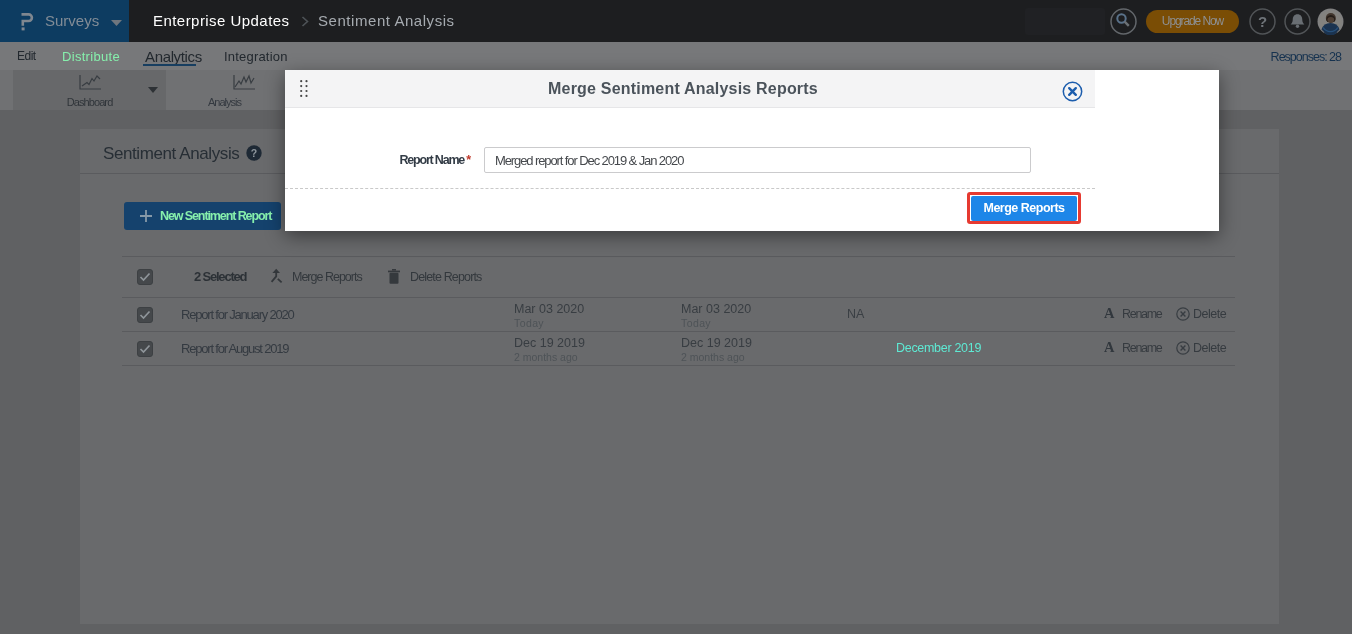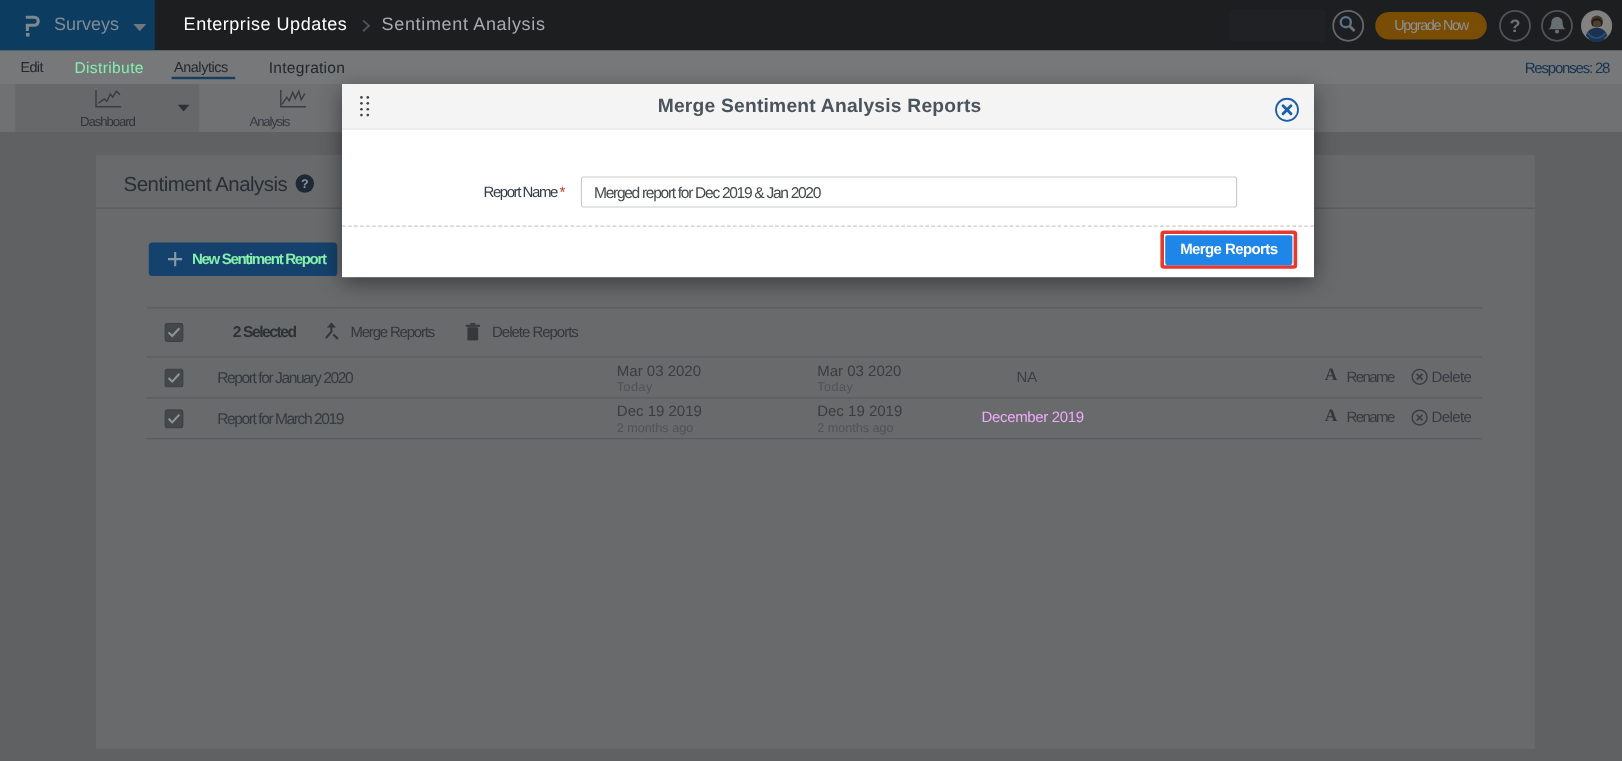--- a/index.html
+++ b/index.html
@@ -44,21 +44,21 @@
  <path d="M13.8 7 a4.8 4.8 0 0 1 4.6 5 l-1 1.8 h-7.2 l-1-1.8 a4.8 4.8 0 0 1 4.6-5 Z" fill="#241d18"></path>
  <ellipse cx="13.8" cy="11.8" rx="3.4" ry="2.8" fill="#4e3f35"></ellipse>
  <path d="M4.5 21.5 a9.5 9.5 0 0 1 18 0 l-3 3 h-12 Z" fill="#1b3350"></path>
  <path d="M7 24.2 a8 8 0 0 0 13 0 l-1.5-4.5 h-10 Z" fill="#1b3350"></path>
  <path d="M6.2 19.5 a8.5 8.5 0 0 0 14.6 0" fill="none" stroke="#27517c" stroke-width="1.4"></path>
 </svg>
 
 <div class="abs" style="left:0;top:42px;width:1352px;height:28px;background:#77787a"></div>
 <div class="abs" style="left:17px;top:49px;font-size:12px;line-height:15px;color:#22282e;letter-spacing:-0.5px">Edit</div>
 <div class="abs" style="left:62px;top:49px;font-size:13px;line-height:15px;color:#86efac;letter-spacing:0.3px">Distribute</div>
-<div class="abs" style="left:145px;top:49px;font-size:12px;line-height:15px;color:#22282e;letter-spacing:-0.35px">Analytics</div>
+<div class="abs" style="left:145px;top:49px;font-size:15px;line-height:15px;color:#22282e;letter-spacing:-0.35px">Analytics</div>
 <div class="abs" style="left:143px;top:64px;width:53px;height:2px;background:#173e60"></div>
 <div class="abs" style="left:224px;top:49px;font-size:13px;line-height:15px;color:#22282e;letter-spacing:0.2px">Integration</div>
 <div class="abs" style="right:11px;top:50px;font-size:12.5px;line-height:14px;color:#16324f;letter-spacing:-1px">Responses: 28</div>
 
 <div class="abs" style="left:0;top:70px;width:1352px;height:40px;background:#707173"></div>
 <div class="abs" style="left:13px;top:70px;width:153px;height:40px;background:#67686a"></div>
 <svg class="abs" style="left:78px;top:74px" width="24" height="17" viewBox="0 0 24 17">
  <path d="M2 1 V15 H23" fill="none" stroke="#383d42" stroke-width="1.2"></path>
  <path d="M4 12 L9 8.5 L11 10.5 L14 4.5 L16 7 L19 2 L22 5" fill="none" stroke="#383d42" stroke-width="1.2"></path>
 </svg>
@@ -123,53 +123,53 @@
 <svg class="abs" style="left:1176px;top:307px" width="14" height="14" viewBox="0 0 14 14">
  <circle cx="7" cy="7" r="6.2" fill="none" stroke="#383d42" stroke-width="1.2"></circle>
  <path d="M4.6 4.6 L9.4 9.4 M9.4 4.6 L4.6 9.4" stroke="#383d42" stroke-width="1.4"></path>
 </svg>
 <div class="abs" style="left:1193px;top:308px;font-size:12.5px;line-height:13px;color:#363b40;letter-spacing:-0.5px">Delete</div>
 
 <svg class="abs" style="left:137px;top:341px" width="16" height="16" viewBox="0 0 16 16">
  <rect x="0.5" y="0.5" width="15" height="15" rx="2.5" fill="#45484b" stroke="#3d4043"></rect>
  <path d="M3.5 8 L6.5 11 L12.5 4.5" fill="none" stroke="#8f959a" stroke-width="1.7"></path>
 </svg>
-<div class="abs" style="left:181px;top:342px;font-size:13px;line-height:14px;color:#343a41;letter-spacing:-1.2px">Report for March 2019</div>
+<div class="abs" style="left:181px;top:342px;font-size:13px;line-height:14px;color:#343a41;letter-spacing:-1.2px">Report for August 2019</div>
 <div class="abs" style="left:514px;top:337px;font-size:12.5px;line-height:13px;color:#383d42">Dec 19 2019</div>
 <div class="abs" style="left:514px;top:352px;font-size:10.5px;line-height:11px;color:#4e5357">2 months ago</div>
 <div class="abs" style="left:681px;top:337px;font-size:12.5px;line-height:13px;color:#383d42">Dec 19 2019</div>
 <div class="abs" style="left:681px;top:352px;font-size:10.5px;line-height:11px;color:#4e5357">2 months ago</div>
-<div class="abs" style="left:818px;top:342px;font-size:12.5px;line-height:13px;color:#f0abfc;letter-spacing:-0.3px">December 2019</div>
+<div class="abs" style="left:896px;top:342px;font-size:12.5px;line-height:13px;color:#5eead4;letter-spacing:-0.3px">December 2019</div>
 <div class="abs" style="left:1104px;top:340px;font-size:14.5px;line-height:15px;font-weight:bold;color:#31373d;font-family:'Liberation Serif',serif">A</div>
 <div class="abs" style="left:1122px;top:342px;font-size:12.5px;line-height:13px;color:#363b40;letter-spacing:-1.3px">Rename</div>
 <svg class="abs" style="left:1176px;top:341px" width="14" height="14" viewBox="0 0 14 14">
  <circle cx="7" cy="7" r="6.2" fill="none" stroke="#383d42" stroke-width="1.2"></circle>
  <path d="M4.6 4.6 L9.4 9.4 M9.4 4.6 L4.6 9.4" stroke="#383d42" stroke-width="1.4"></path>
 </svg>
 <div class="abs" style="left:1193px;top:342px;font-size:12.5px;line-height:13px;color:#363b40;letter-spacing:-0.5px">Delete</div>
 
-<div class="abs" style="left:285px;top:70px;width:810px;height:161px;background:#fff;box-shadow:0 5px 18px rgba(0,0,0,0.45)">
+<div class="abs" style="left:285px;top:70px;width:934px;height:161px;background:#fff;box-shadow:0 5px 18px rgba(0,0,0,0.45)">
  <div class="abs" style="left:0;top:0;width:810px;height:38px;background:#f4f4f5;border-bottom:1px solid #e6e6e8"></div>
  <svg class="abs" style="left:13.6px;top:8.5px" width="10" height="19" viewBox="0 0 10 19">
   <g fill="#454545">
    <circle cx="2.2" cy="2.2" r="1.1"></circle>
         <circle cx="7.5" cy="2.2" r="1.1"></circle>
    <circle cx="2.2" cy="7.1" r="1.1"></circle>
         <circle cx="7.5" cy="7.1" r="1.1"></circle>
    <circle cx="2.2" cy="12" r="1.1"></circle>
         <circle cx="7.5" cy="12" r="1.1"></circle>
    <circle cx="2.2" cy="16.9" r="1.1"></circle>
         <circle cx="7.5" cy="16.9" r="1.1"></circle>
   </g>
  </svg>
  <div class="abs" style="left:-7px;top:9.5px;width:810px;text-align:center;font-size:16px;font-weight:bold;color:#4b535b;letter-spacing:0.2px">Merge Sentiment Analysis Reports</div>
  <svg class="abs" style="left:777px;top:11px" width="21" height="21" viewBox="0 0 21 21">
   <circle cx="10.5" cy="10.5" r="9.2" fill="none" stroke="#1c5dad" stroke-width="1.5"></circle>
   <path d="M7.2 7.2 L13.8 13.8 M13.8 7.2 L7.2 13.8" stroke="#1c5dad" stroke-width="2.4" stroke-linecap="round"></path>
  </svg>
- <div class="abs" style="left:15px;top:83.5px;width:170px;text-align:right;font-size:12.5px;font-weight:normal;line-height:13px;color:#333c46;letter-spacing:-1.2px">Report Name <span style="color:#c0392b">*</span></div>
+ <div class="abs" style="left:15px;top:83.5px;width:170px;text-align:right;font-size:12.5px;font-weight:bold;line-height:13px;color:#333c46;letter-spacing:-1.2px">Report Name <span style="color:#c0392b">*</span></div>
  <div class="abs" style="left:199px;top:77px;width:547px;height:26px;border:1px solid #cbcbcd;border-radius:2px;background:#fff"></div>
  <div class="abs" style="left:210px;top:83.5px;font-size:13px;line-height:13px;color:#46494d;letter-spacing:-1.1px">Merged report for Dec 2019 &amp; Jan 2020</div>
  <div class="abs" style="left:0;top:118px;width:810px;border-top:1px dashed #c9c9c9"></div>
  <div class="abs" style="left:682px;top:121.5px;width:114px;height:32px;border:3px solid #e63a31;border-radius:3px;background:#fff">
   <div class="abs" style="left:1px;top:1px;width:106px;height:25px;background:#1d86e8;border-radius:2px;text-align:center;line-height:25px;font-size:12.5px;font-weight:bold;color:#fff;letter-spacing:-0.5px">Merge Reports</div>
  </div>
 </div>
 
 </body></html>

